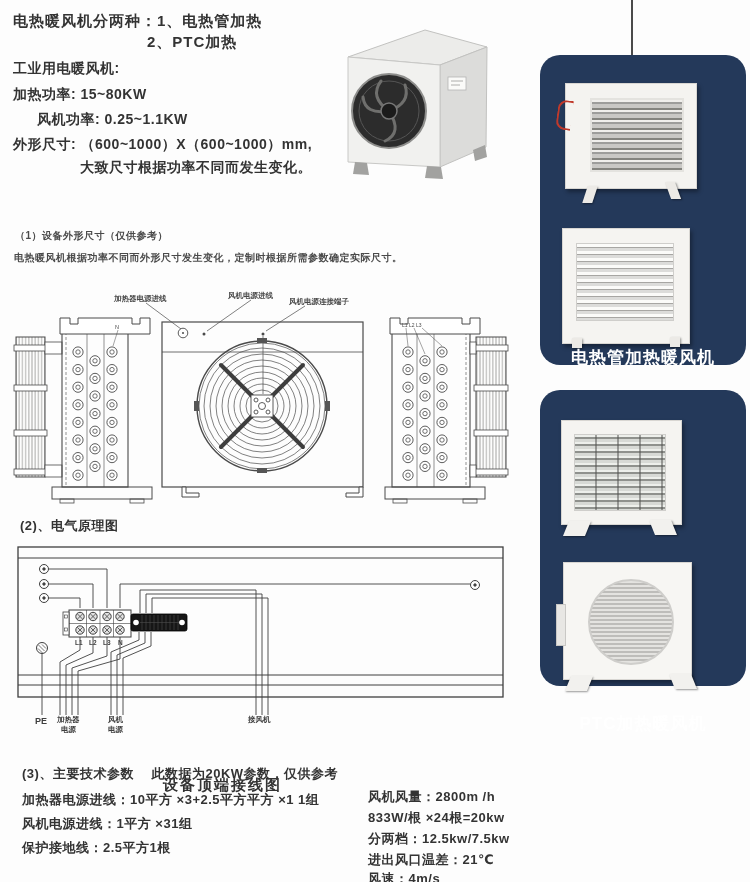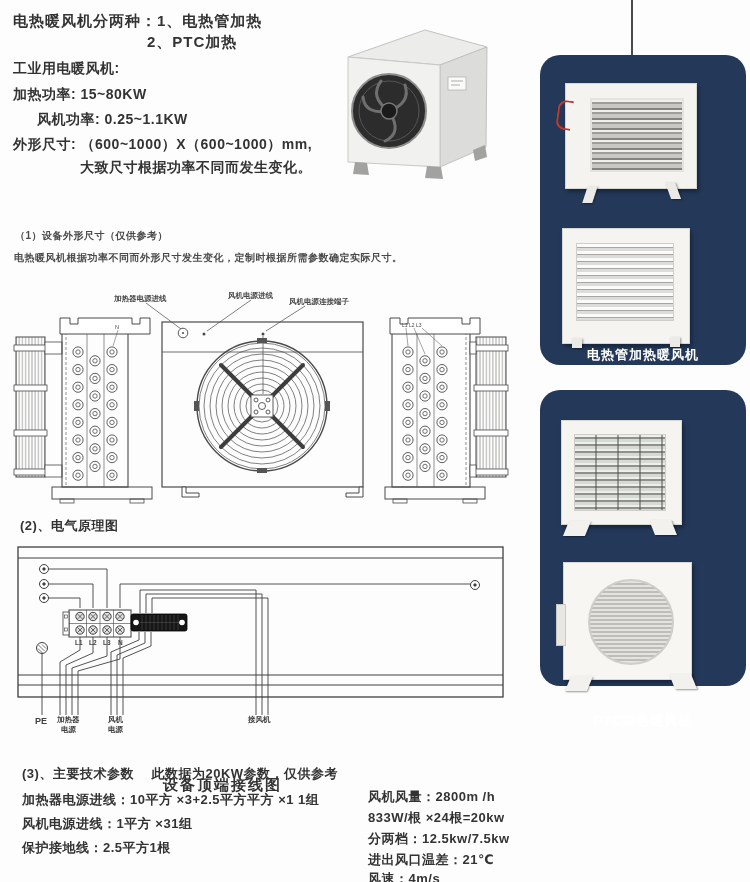--- a/index.html
+++ b/index.html
@@ -10,21 +10,21 @@
   .fs15{font-size:15px;letter-spacing:1px;}
   .fs14{font-size:14px;letter-spacing:.5px;}
   .fs13{font-size:13px;letter-spacing:.5px;}
   .fs12{font-size:10px;letter-spacing:.5px;}
   .gray{color:#4a4a4a;}
   
   .panel{position:absolute;left:540px;width:206px;background:#24395a;border-radius:20px;}
   .panel1{top:55px;height:310px;}
   .panel2{top:390px;height:296px;}
   .pcapt{position:absolute;left:0;width:100%;text-align:center;color:#fff;
-         font-weight:bold;font-size:13px;letter-spacing:1px;}
+         font-weight:bold;font-size:17px;letter-spacing:1px;}
   
   .wseg{position:absolute;width:2px;}
   
   .prodA{position:absolute;left:25px;top:28px;width:130px;height:104px;background:#f4f3f0;
          border:1px solid #d8d6d2;box-shadow:2px 3px 4px rgba(0,0,0,.35);}
   .prodA .tubes{position:absolute;left:24px;top:14px;right:12px;bottom:16px;
          border:2px solid #e4e3df;
          background:repeating-linear-gradient(180deg,#f0efec 0 2px,#9d9d9b 2px 4px,#c9c8c5 4px 8px,#84847f 8px 10px);}
   .prodA .redwire{position:absolute;left:-9px;top:16px;width:13px;height:26px;
          border:2px solid #c0392b;border-right:none;border-radius:9px 0 0 9px;transform:rotate(8deg);}

